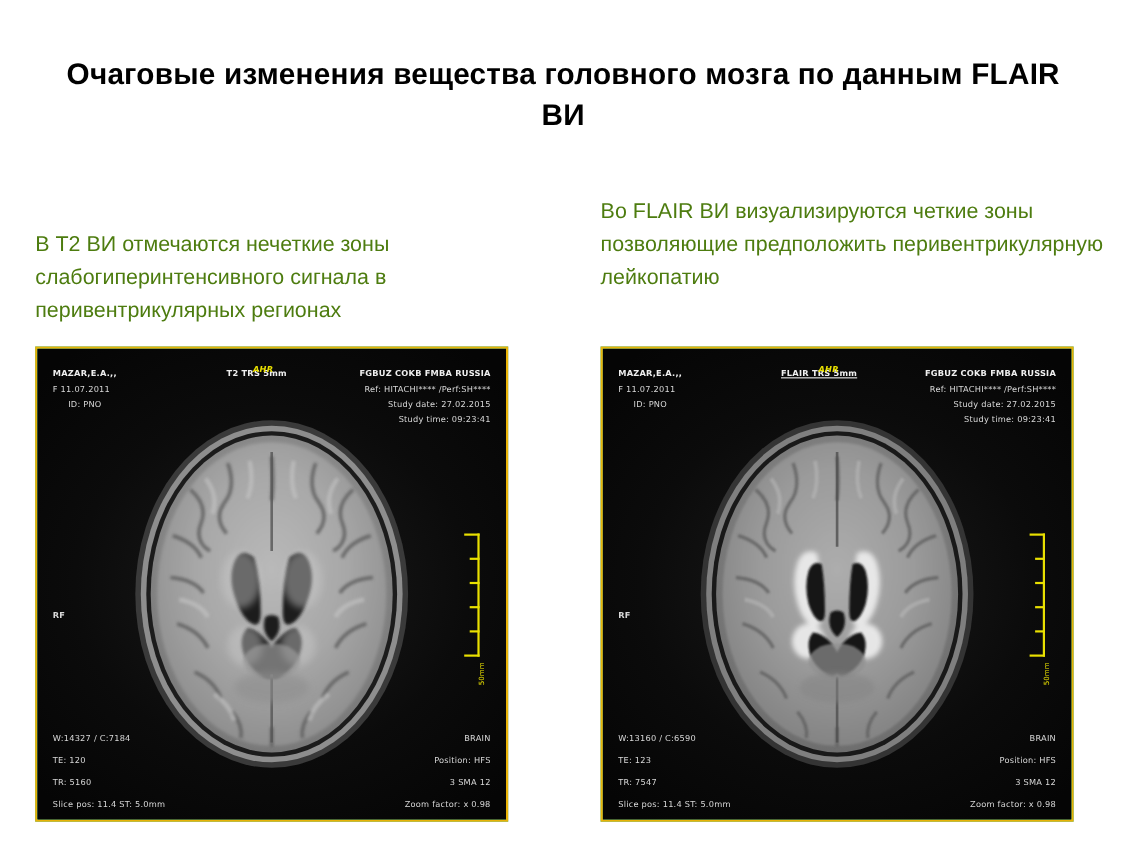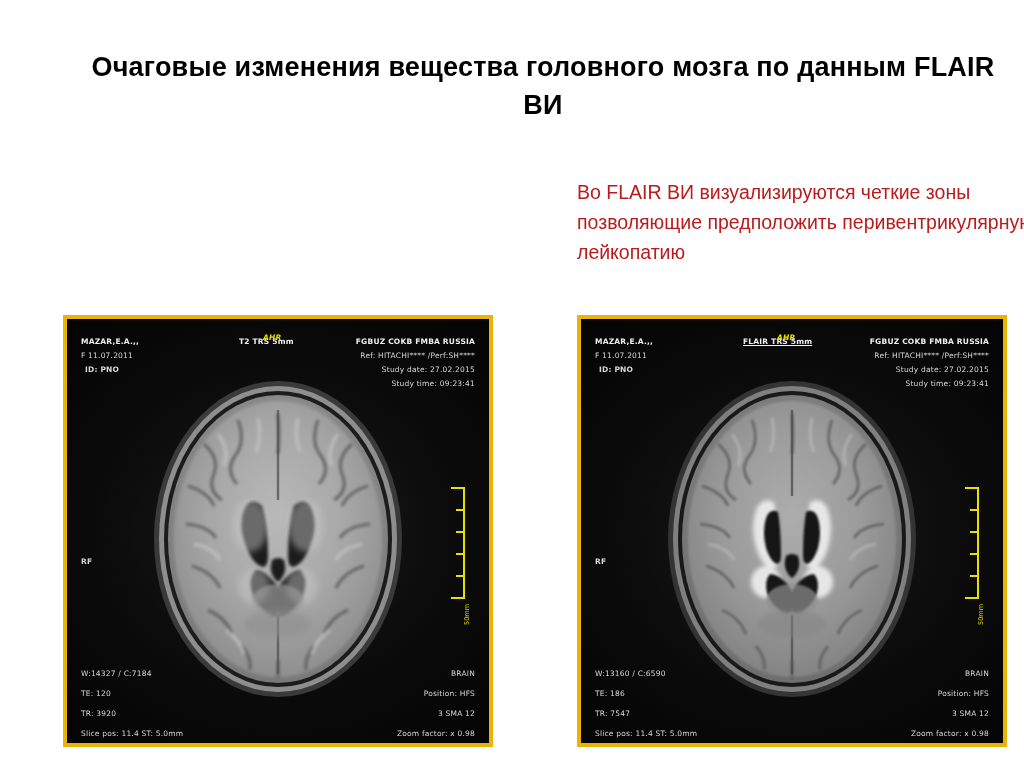--- a/index.html
+++ b/index.html
@@ -11,57 +11,56 @@
     height: 768px;
     background: #ffffff;
     font-family: "Liberation Sans", sans-serif;
     overflow: hidden;
   }
   .slide {
     position: relative;
     width: 928px;
     height: 768px;
     box-sizing: border-box;
-    margin-left: 31px;
   }
   .slide-title {
     position: absolute;
     left: 60px;
     top: 48px;
     width: 904px;
     text-align: center;
     font-size: 27px;
     font-weight: bold;
     color: #000000;
     line-height: 38px;
     letter-spacing: 0.2px;
   }
   .caption {
     position: absolute;
     font-size: 19.5px;
-    color: #b91c1c;
+    color: #4d7c0f;
     line-height: 30px;
   }
   .caption-left {
     left: 32px;
     top: 207px;
     width: 470px;
   }
   .caption-right {
     left: 546px;
     top: 177px;
     width: 470px;
   }
   .scan {
     position: absolute;
     top: 315px;
     width: 430px;
     height: 432px;
     background: #14b8a6;
-    border: 4px solid #eab308;
+    border: 2px solid #eab308;
     box-sizing: border-box;
     overflow: hidden;
   }
   .scan-left { left: 32px; }
   .scan-right { left: 546px; }
 
   .scan-inner {
     position: absolute;
     inset: 0;
     background:
@@ -76,21 +75,21 @@
     font-size: 7.5px;
     color: #d8d8d8;
     white-space: nowrap;
     letter-spacing: 0.2px;
   }
   .ov.bold { font-weight: bold; color: #efefef; }
   .ov.yellow { color: #e9e000; font-weight: bold; }
 
   .ov-tl1 { left: 14px; top: 18px; }
   .ov-tl2 { left: 14px; top: 32px; }
-  .ov-tl3 { left: 18px; top: 46px; font-weight: bold; }
+  .ov-tl3 { left: 28px; top: 46px; }
 
   .ov-tm1 { left: 172px; top: 18px; text-align: center; }
   .ov-tm2 { left: 196px; top: 14px; font-style: italic; }
 
   .ov-tr1 { right: 14px; top: 18px; text-align: center; }
   .ov-tr2 { right: 14px; top: 32px; text-align: right; }
   .ov-tr3 { right: 14px; top: 46px; text-align: right; }
   .ov-tr4 { right: 14px; top: 60px; text-align: right; }
 
   .ov-rf { left: 14px; top: 238px; font-weight: bold; }
@@ -152,20 +151,21 @@
   }
   .brain svg { display: block; width: 100%; height: 100%; }
 </style>
 </head>
 <body>
 
 <div class="slide">
 
   <div class="slide-title">Очаговые изменения вещества головного мозга по данным FLAIR ВИ</div>
 
+  <div class="caption caption-left">В Т2 ВИ отмечаются нечеткие зоны слабогиперинтенсивного сигнала в перивентрикулярных регионах</div>
   <div class="caption caption-right">Во FLAIR ВИ визуализируются четкие зоны позволяющие предположить перивентрикулярную лейкопатию</div>
 
   <div class="scan scan-left">
     <div class="scan-inner">
 
       <div class="brain">
         <svg viewBox="0 0 272 330" xmlns="http://www.w3.org/2000/svg">
           <defs>
             <radialGradient id="skullG" cx="50%" cy="45%" r="62%">
               <stop offset="0%" stop-color="#9d9d9d"></stop>
@@ -263,21 +263,21 @@
         <div class="tick" style="top:22px;"></div>
         <div class="tick" style="top:44px;"></div>
         <div class="tick" style="top:66px;"></div>
         <div class="tick" style="top:88px;"></div>
         <div class="tick major" style="top:110px;"></div>
       </div>
       <div class="ruler-label" style="right:26px; top:285px;">50mm</div>
 
       <div class="ov ov-bl1">W:14327 / C:7184</div>
       <div class="ov ov-bl2">TE: 120</div>
-      <div class="ov ov-bl3">TR: 3920</div>
+      <div class="ov ov-bl3">TR: 5160</div>
       <div class="ov ov-bl4">Slice pos: 11.4  ST: 5.0mm</div>
 
       <div class="ov ov-br1">BRAIN</div>
       <div class="ov ov-br2">Position: HFS</div>
       <div class="ov ov-br3">3 SMA 12</div>
       <div class="ov ov-br4">Zoom factor: x 0.98</div>
     </div>
   </div>
 
   <div class="scan scan-right">
@@ -379,21 +379,21 @@
         <div class="tick major" style="top:0;"></div>
         <div class="tick" style="top:22px;"></div>
         <div class="tick" style="top:44px;"></div>
         <div class="tick" style="top:66px;"></div>
         <div class="tick" style="top:88px;"></div>
         <div class="tick major" style="top:110px;"></div>
       </div>
       <div class="ruler-label" style="right:26px; top:285px;">50mm</div>
 
       <div class="ov ov-bl1">W:13160 / C:6590</div>
-      <div class="ov ov-bl2">TE: 186</div>
+      <div class="ov ov-bl2">TE: 123</div>
       <div class="ov ov-bl3">TR: 7547</div>
       <div class="ov ov-bl4">Slice pos: 11.4  ST: 5.0mm</div>
 
       <div class="ov ov-br1">BRAIN</div>
       <div class="ov ov-br2">Position: HFS</div>
       <div class="ov ov-br3">3 SMA 12</div>
       <div class="ov ov-br4">Zoom factor: x 0.98</div>
     </div>
   </div>
 

